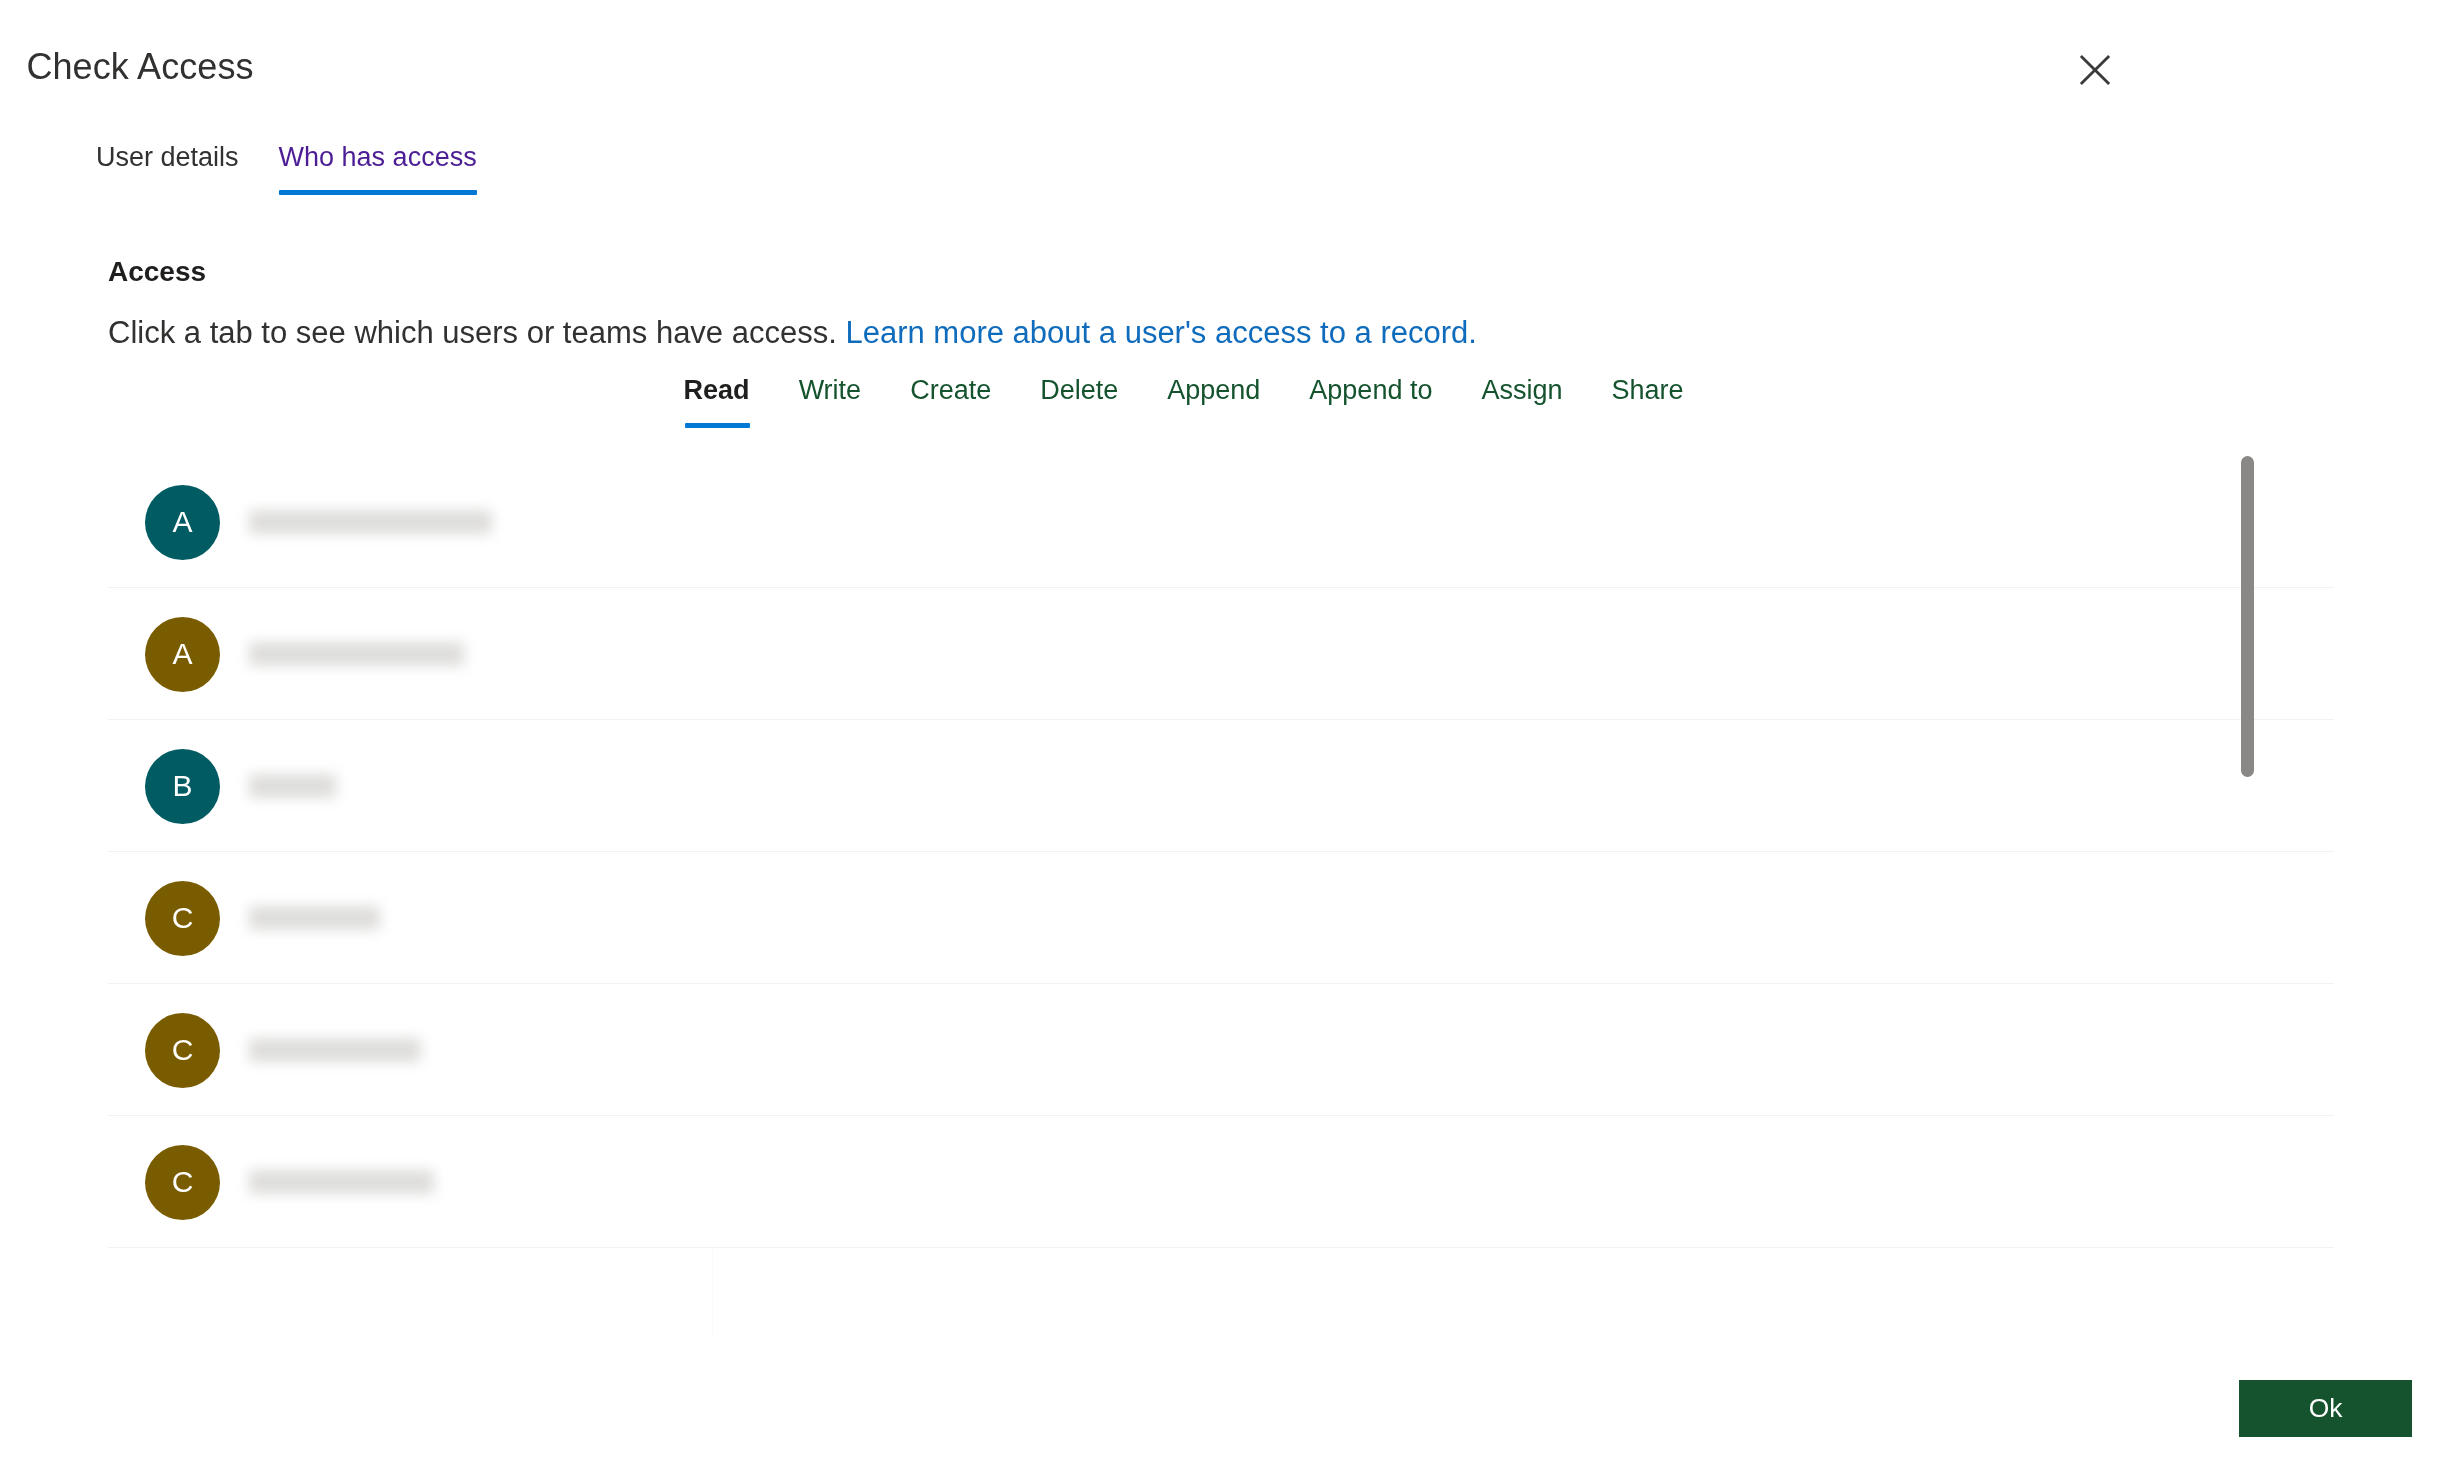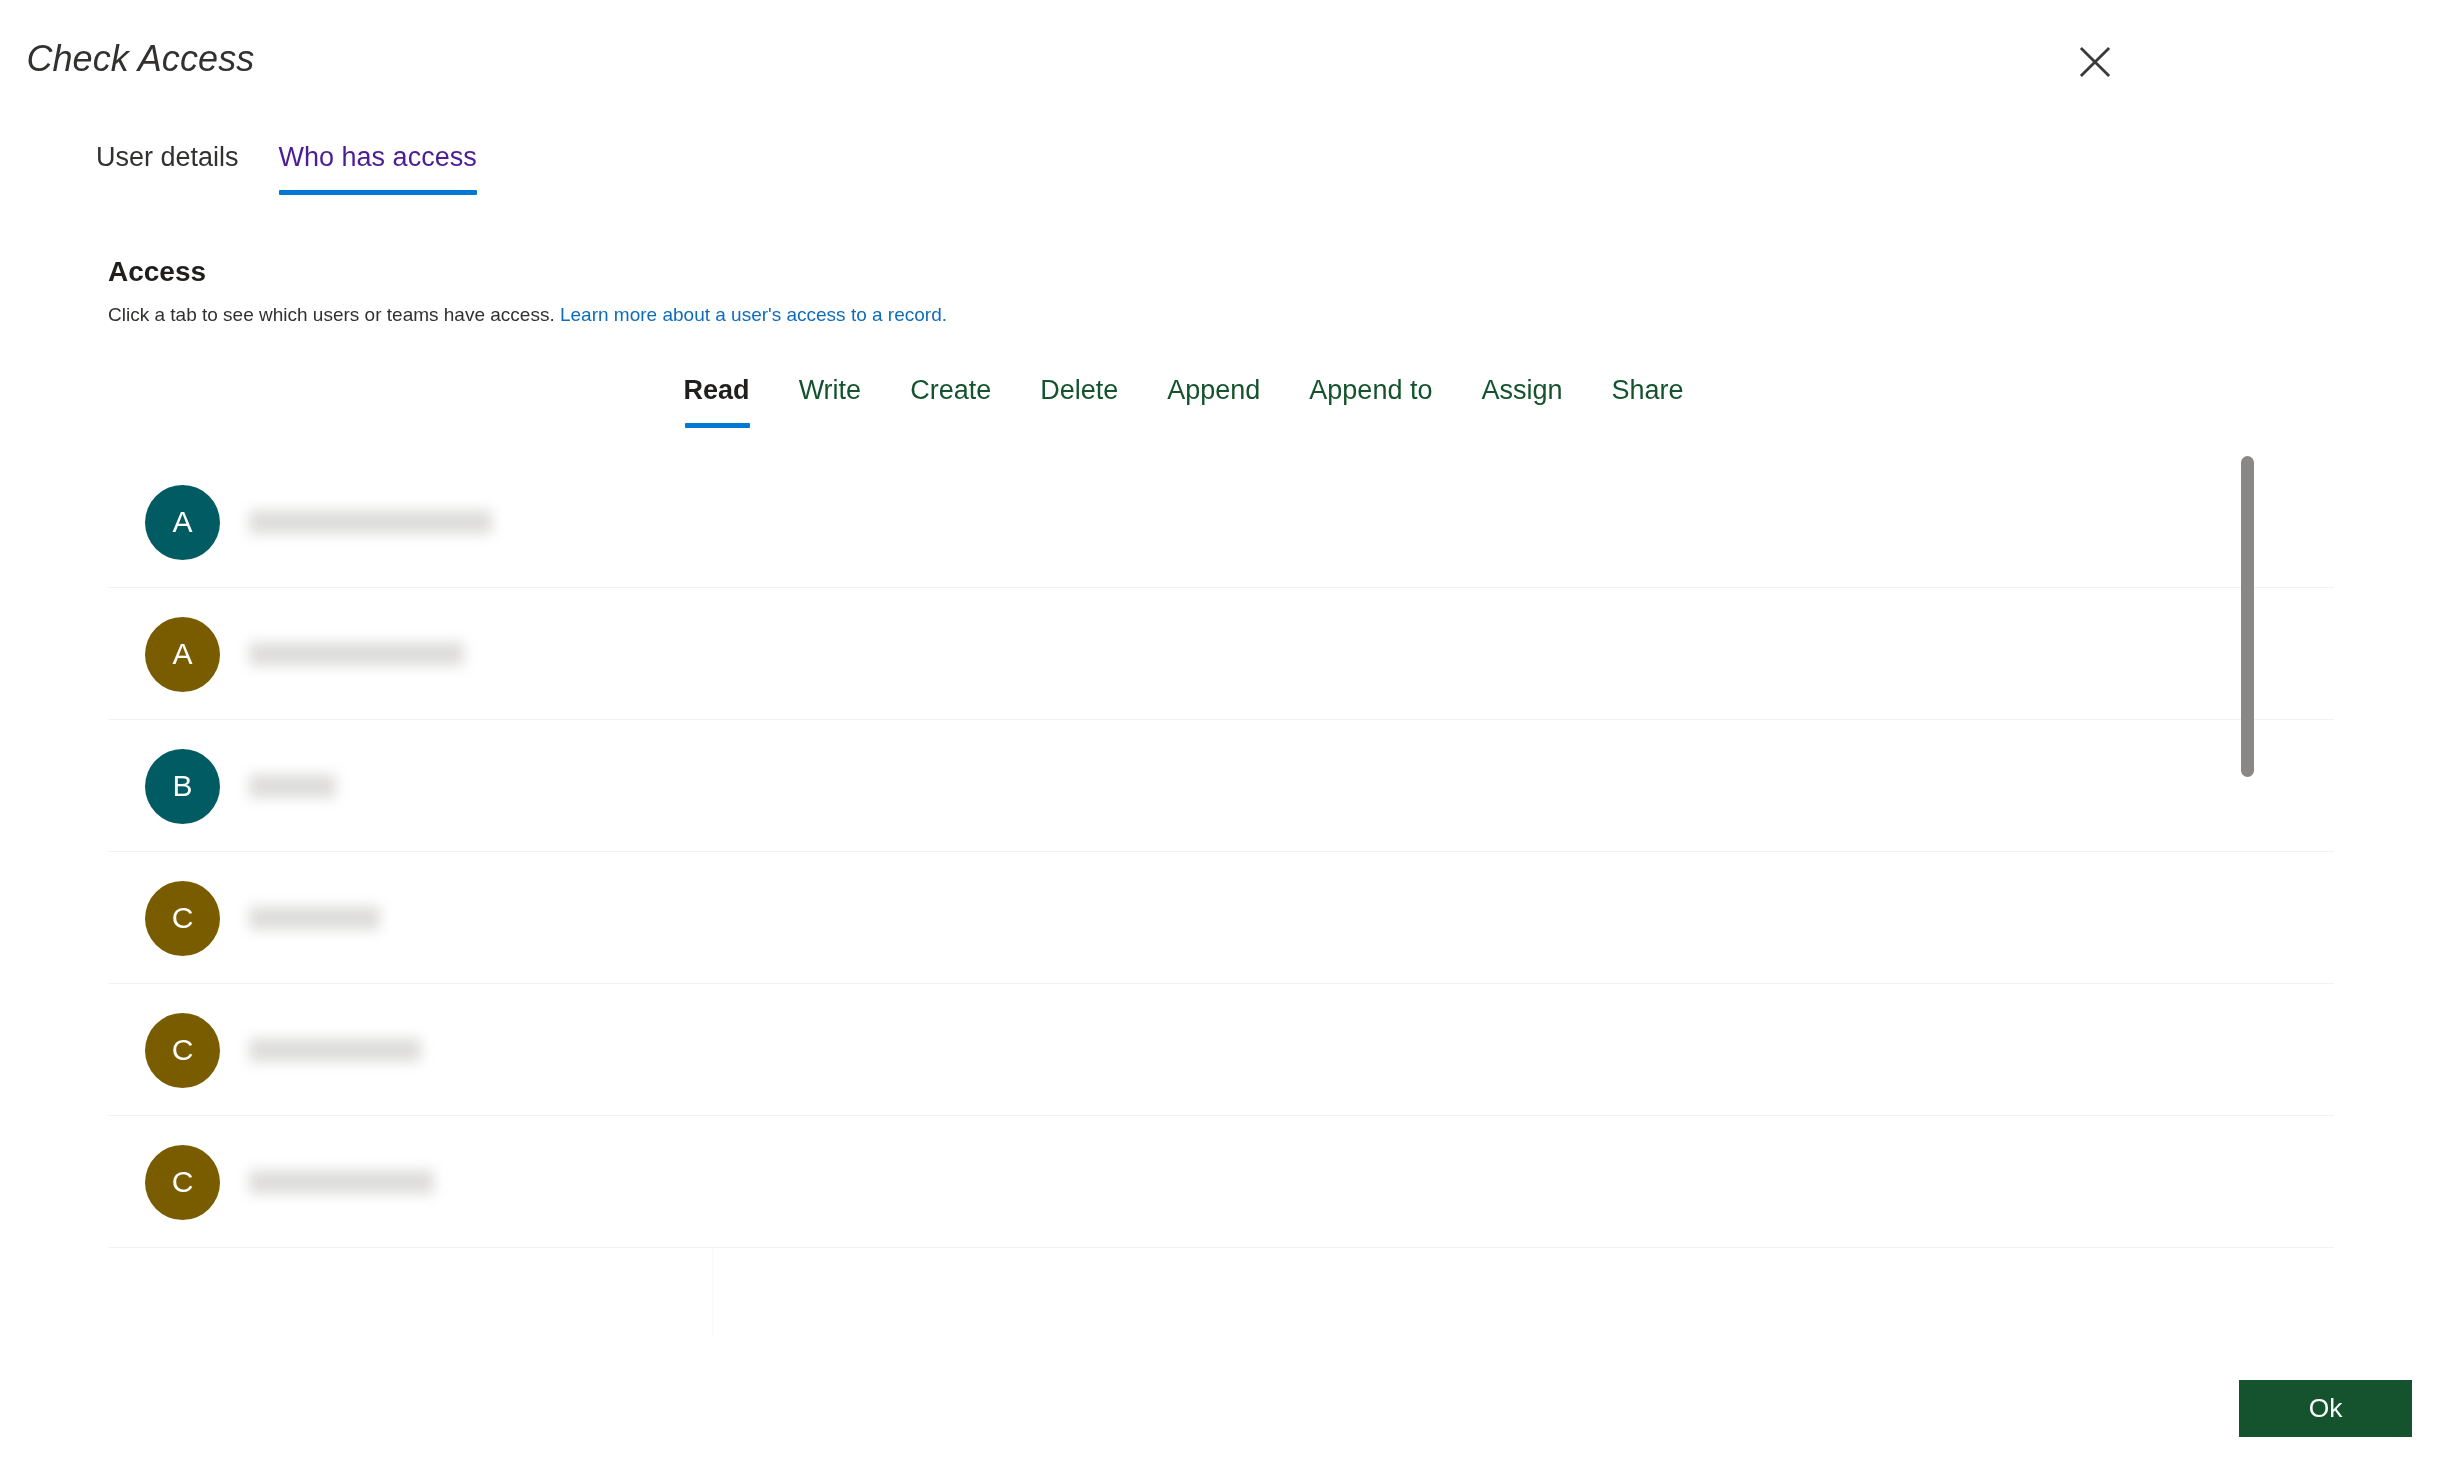--- a/index.html
+++ b/index.html
@@ -12,24 +12,23 @@
     height: 1478px;
     font-family: "Liberation Sans", sans-serif;
     color: #201f1e;
     overflow: hidden;
     position: relative;
   }
 
   
   .dialog-header {
     position: absolute;
-    top: 0; left: 0;
+    top: 8px; left: 0;
     width: 2153px;
     height: 113px;
-    font-style: italic;
   }
   .dialog-title {
     position: absolute;
     left: 26.4px;
     top: 36px;
     font-size: 36px;
     font-weight: 400;
     color: #323130;
     letter-spacing: 0.1px;
     line-height: 45px;
@@ -92,22 +91,22 @@
     left: 108px;
     top: 253px;
     font-size: 28px;
     line-height: 38px;
     font-weight: 700;
     color: #201f1e;
   }
   .section-sub {
     position: absolute;
     left: 108px;
-    top: 297px;
-    font-size: 19px;
+    top: 315px;
+    font-size: 31px;
     line-height: 36px;
     color: #323130;
     white-space: nowrap;
   }
   .section-sub a {
     color: #0f6cbd;
     text-decoration: none;
     cursor: pointer;
   }
 

